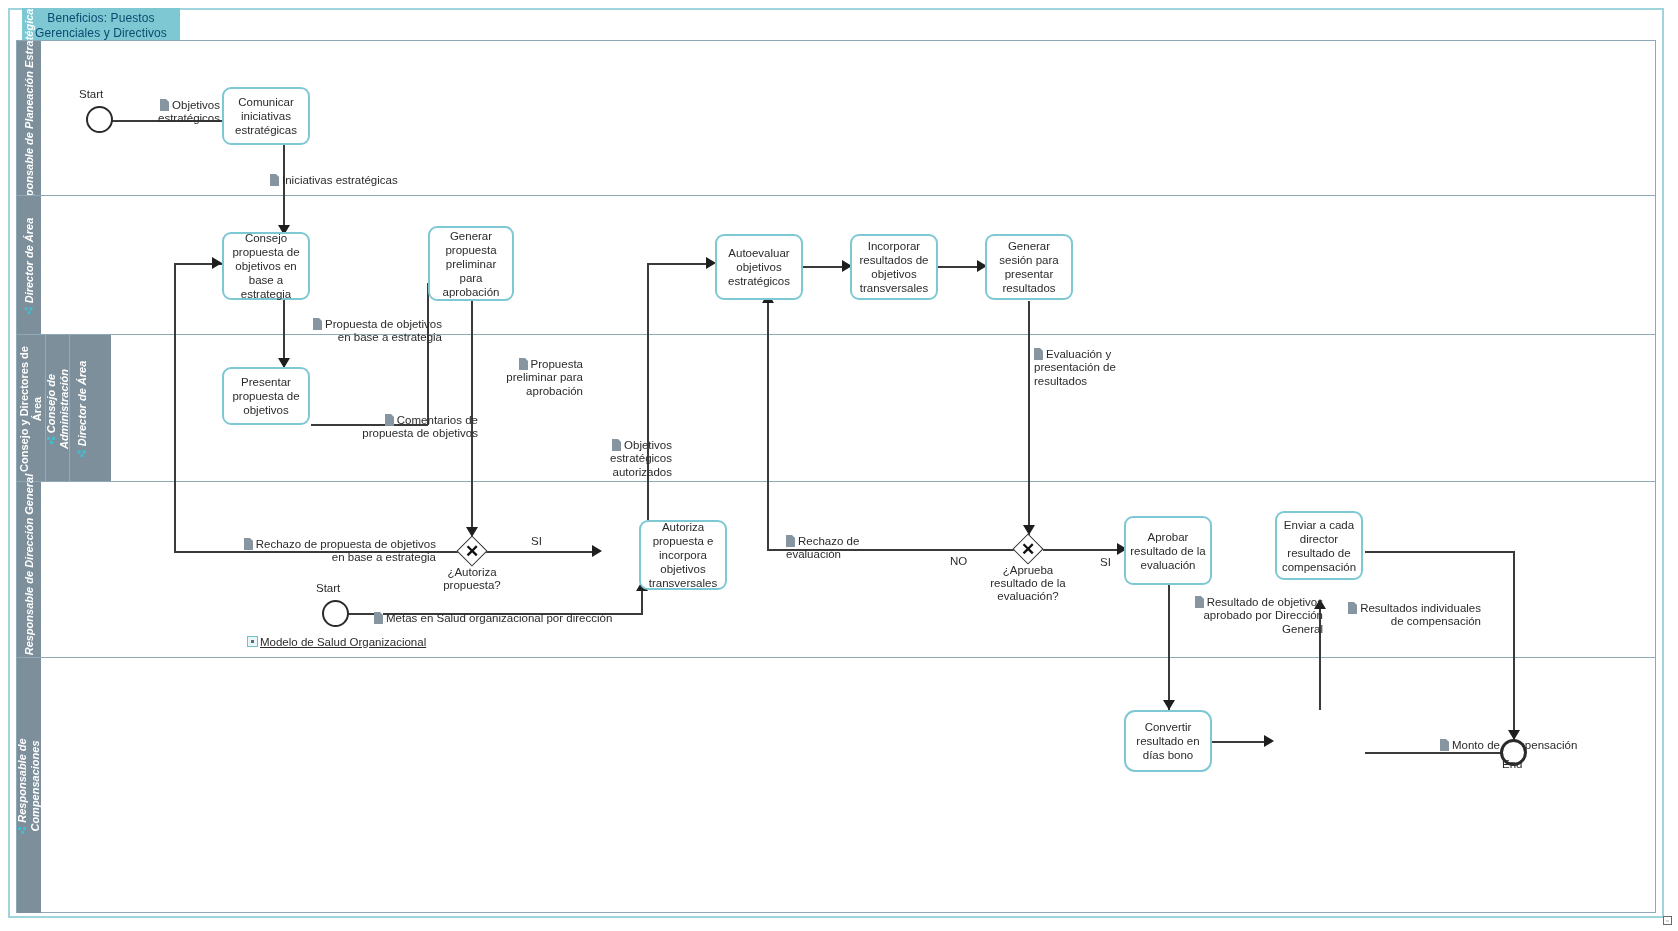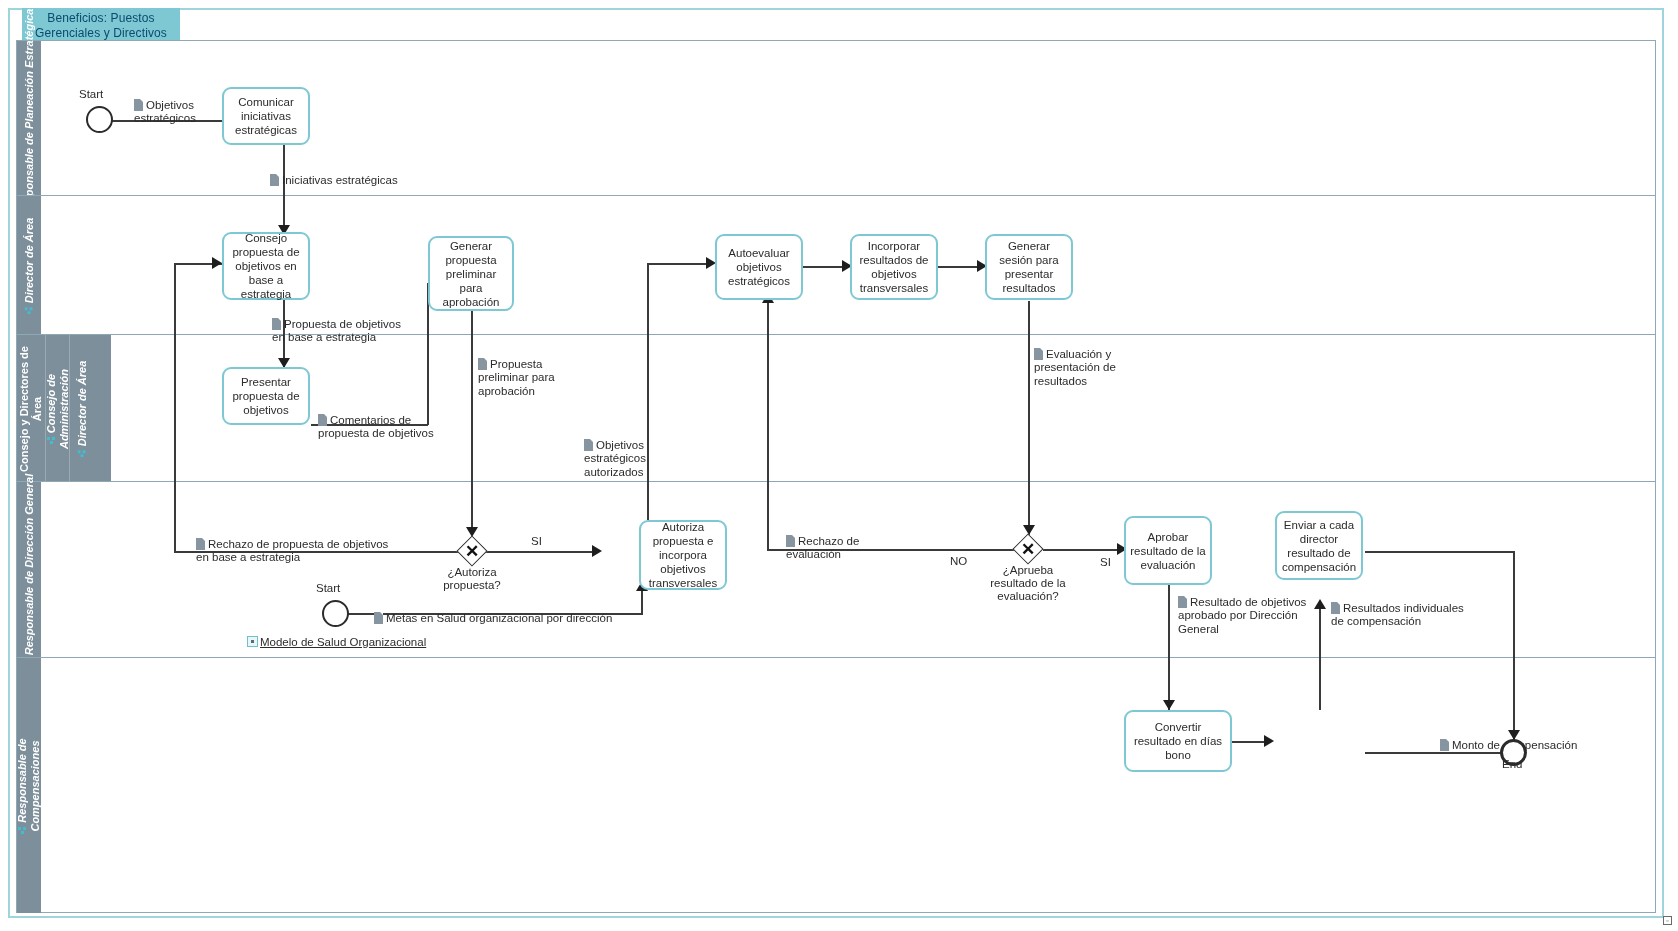--- a/index.html
+++ b/index.html
@@ -211,21 +211,21 @@
     margin-right: 3px;
     position: relative;
   }
   .artifact .doc-ico:after {
     content: "";
     position: absolute;
     right: 0; top: 0;
     border-left: 3px solid transparent;
     border-top: 3px solid #ffffff;
   }
-  .artifact.center { text-align: left; }
+  .artifact.center { text-align: right; }
   .artifact.left   { text-align: left; }
   .flow-label {
     position: absolute;
     font-size: 11.5px;
     color: #2b2b2b;
     z-index: 5;
   }
   .datastore-ico {
     display: inline-block;
     width: 11px; height: 11px;
@@ -438,37 +438,37 @@
   <div class="gw-label" style="left:978px; top:564px; width:100px;">¿Aprueba resultado de la evaluación?</div>
 
   <div class="flow-label" style="left:531px; top:535px;">SI</div>
   <div class="flow-label" style="left:950px; top:555px;">NO</div>
   <div class="flow-label" style="left:1100px; top:556px;">SI</div>
 
   <div class="task" style="left:222px; top:87px; width:88px; height:58px;">Comunicar iniciativas estratégicas</div>
 
   <div class="task" style="left:222px; top:232px; width:88px; height:68px;">Consejo propuesta de objetivos en base a estrategia</div>
 
-  <div class="task" style="left:428px; top:236px; width:86px; height:75px;">Generar propuesta preliminar para aprobación</div>
+  <div class="task" style="left:428px; top:226px; width:86px; height:75px;">Generar propuesta preliminar para aprobación</div>
 
   <div class="task" style="left:222px; top:367px; width:88px; height:58px;">Presentar propuesta de objetivos</div>
 
   <div class="task" style="left:715px; top:234px; width:88px; height:66px;">Autoevaluar objetivos estratégicos</div>
 
   <div class="task" style="left:850px; top:234px; width:88px; height:66px;">Incorporar resultados de objetivos transversales</div>
 
   <div class="task" style="left:985px; top:234px; width:88px; height:66px;">Generar sesión para presentar resultados</div>
 
   <div class="task" style="left:598px; top:520px; width:88px; height:70px;margin-left:41px;">Autoriza propuesta e incorpora objetivos transversales</div>
 
   <div class="task" style="left:1124px; top:516px; width:88px; height:69px;">Aprobar resultado de la evaluación</div>
 
   <div class="task" style="left:1275px; top:511px; width:88px; height:69px;">Enviar a cada director resultado de compensación</div>
 
-  <div class="task" style="left:1124px; top:710px; width:108px; height:62px;">Convertir resultado en días bono</div>
+  <div class="task" style="left:1124px; top:710px; width:88px; height:62px;border-radius:11px;">Convertir resultado en días bono</div>
 
 
   <div class="artifact center" style="left:134px; top:85px; width:86px;">
     <span class="doc-ico"></span><span>Objetivos
 estratégicos</span>
   </div>
 
   <div class="artifact left" style="left:270px; top:160px; width:200px;">
     <span class="doc-ico"></span><span>Iniciativas estratégicas</span>
   </div>

